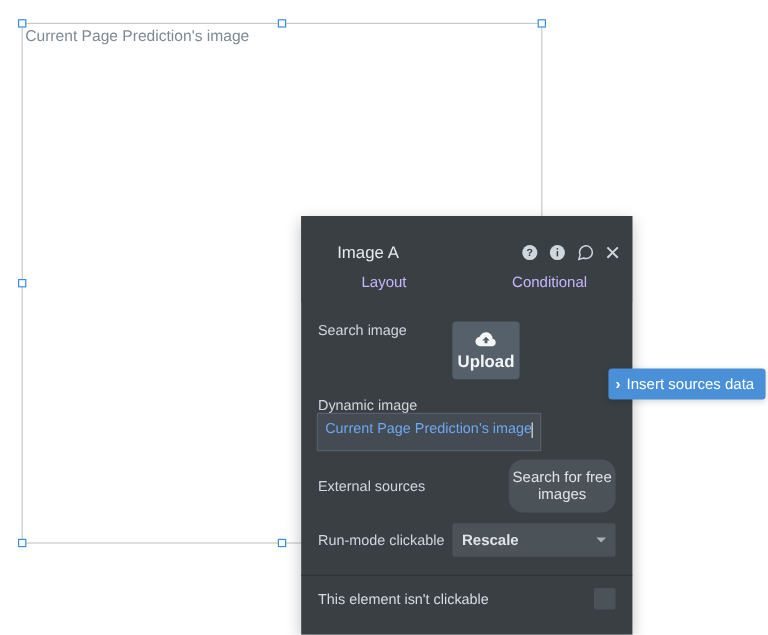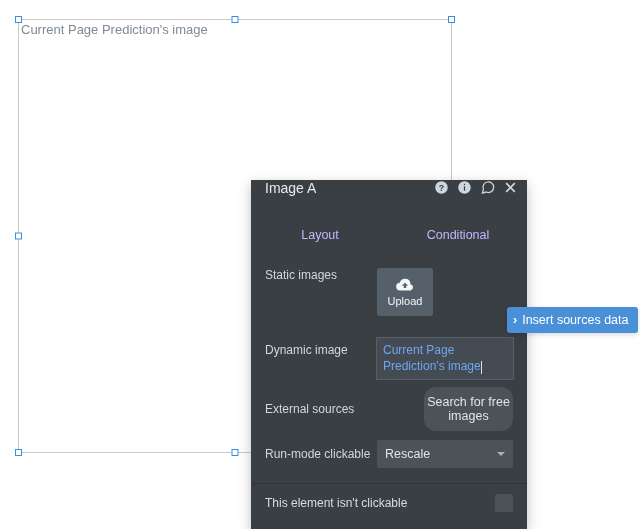--- a/index.html
+++ b/index.html
@@ -44,23 +44,23 @@
     width: 276px;
     height: 349px;
     background: #3a3f44;
     color: #d7dde2;
     font-size: 12px;
     box-shadow: 0 4px 12px rgba(0,0,0,0.25);
     overflow: hidden;
   }
   .panel-header {
     display: flex;
-    align-items: flex-start;
+    align-items: flex-end;
     height: 38px;
-    padding: 0 10px 0 14px;
+    padding: 0 10px 0 30px;
     background: #3a3f44;
   }
   .panel-title { font-size: 14px; font-weight: 400; color: #e6eaee; flex: 1; }
   .header-icons { display: flex; gap: 8px; align-items: center; color: #cfd7de; }
   .header-icons .iconbtn { cursor: pointer; display: inline-flex; }
   .header-icons svg { display: block; }
 
   .tabs { display: flex; height: 34px; }
   .tab {
     flex: 1;
@@ -85,21 +85,21 @@
     border-radius: 3px;
     display: flex;
     flex-direction: column;
     align-items: center;
     justify-content: center;
     gap: 3px;
     color: #f3f5f7;
     cursor: pointer;
   }
   .upload-box svg { display: block; }
-  .upload-label { font-size: 11px; }
+  .upload-label { font-size: 14px; font-weight: bold; }
 
   .dyn-input {
     width: 100%;
     background: #444b52;
     border: none;
     padding: 5px 6px;
     color: #6ea7f2;
     font-size: 12px;
     line-height: 1.3;
     min-height: 30px;
@@ -134,20 +134,21 @@
     border: none;
     color: #dfe4e9;
     padding: 7px 8px;
     font-size: 12.5px;
     border-radius: 2px;
     position: relative;
     cursor: pointer;
     display: flex;
     align-items: center;
     justify-content: space-between;
+    font-weight: bold;
   }
   .select .caret-down {
     width: 0; height: 0;
     border-left: 4px solid transparent;
     border-right: 4px solid transparent;
     border-top: 4px solid #a8b1ba;
   }
 
   .text-input {
     width: 100%;
@@ -241,32 +242,32 @@
     </div>
   </div>
 
   <div class="tabs">
     <div class="tab">Layout</div>
     <div class="tab">Conditional</div>
   </div>
 
   <div class="panel-body">
     <div class="row" style="align-items:flex-start; margin-top:8px;">
-      <div class="label">Static images</div>
+      <div class="label">Search image</div>
       <div class="control">
         <div class="upload-box">
           <svg width="20" height="14" viewBox="0 0 24 18" fill="#f3f5f7">
               <path d="M19 8.1A7 7 0 0 0 5.3 6 5 5 0 0 0 6 16h13a4 4 0 0 0 0-7.9zM12 6l4 4h-2.5v3h-3v-3H8l4-4z"></path>
             </svg>
           <span class="upload-label">Upload</span>
         </div>
       </div>
     </div>
 
-    <div class="row" style="align-items:flex-start; margin-top:22px;">
+    <div class="row" style="align-items:flex-start; margin-top:10px;flex-direction:column;">
       <div class="label" style="padding-top:5px;">Dynamic image</div>
       <div class="control">
         <div class="dyn-input">
           <span>Current Page Prediction's image</span><span class="caret"></span>
         </div>
       </div>
     </div>
 
     <div class="row" style="margin-top:8px;gap:47px;">
       <div class="label">External sources</div>

